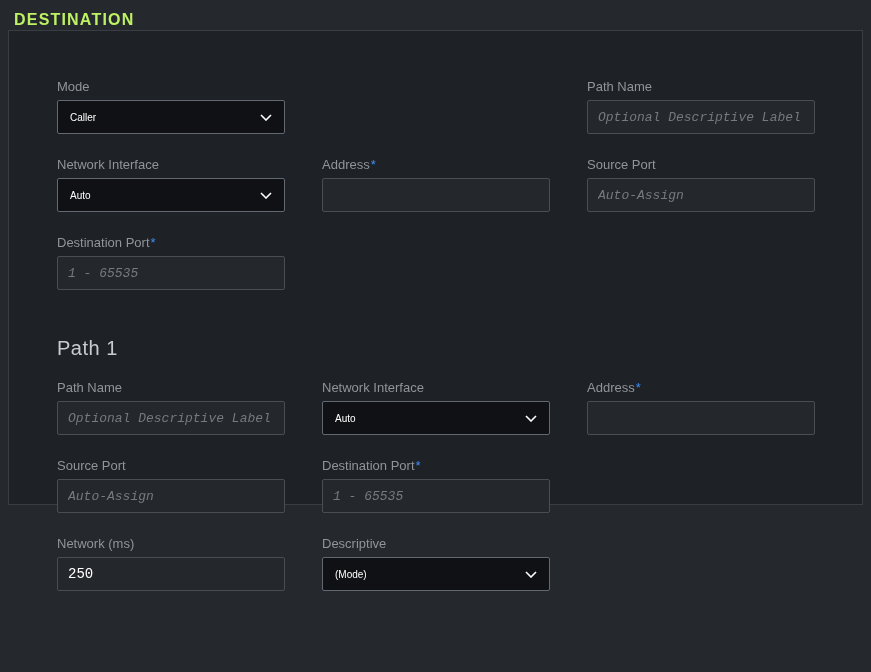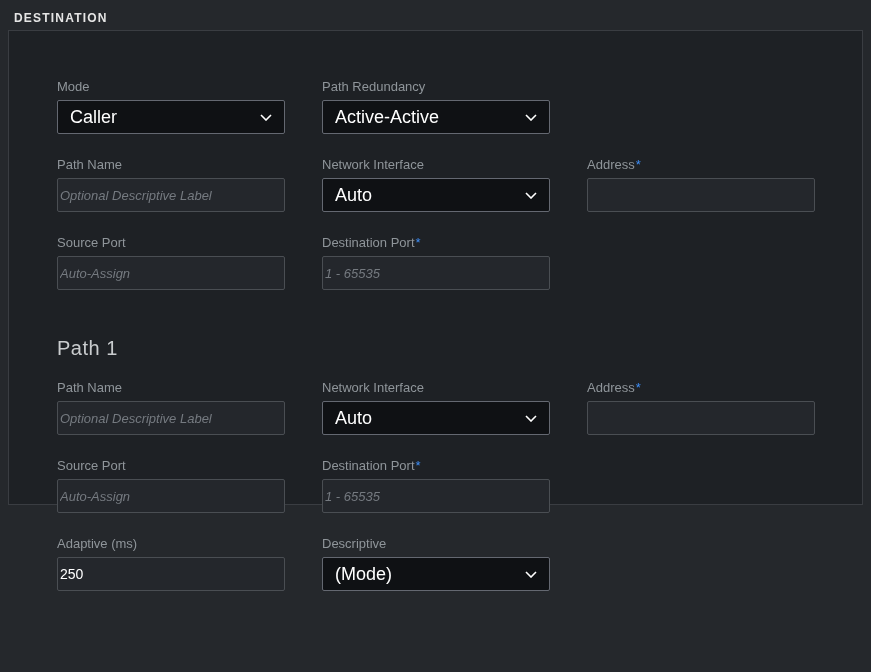--- a/index.html
+++ b/index.html
@@ -5,24 +5,24 @@
   * { box-sizing: border-box; margin: 0; padding: 0; }
   html, body {
     width: 871px; height: 672px;
     background: #25282c;
     font-family: "Liberation Sans", sans-serif;
     overflow: hidden;
   }
   .section-title {
     position: absolute;
     left: 14px; top: 11px;
-    font-size: 12px;
+    font-size: 16px;
     font-weight: 700;
     letter-spacing: 1.2px;
-    color: #e5e5e5;
+    color: #bef264;
     text-transform: uppercase;
   }
   .panel {
     position: absolute;
     left: 8px; top: 30px;
     width: 855px; height: 475px;
     background: #1e2125;
     border: 1px solid #3a3d42;
     padding: 48px 48px 48px 48px;
   }
@@ -54,37 +54,37 @@
     margin-left: 1px;
   }
   .text-input {
     width: 100%;
     height: 34px;
     background: #24272c;
     border: 1px solid #4a4e53;
     border-radius: 2px;
     color: #ffffff;
     font-size: 14px;
-    font-family: Liberation Sans, sans-serif;
-    padding: 0 2px;
+    font-family: Liberation Mono, monospace;
+    padding: 0 10px;
     outline: none;
   }
   .text-input::placeholder {
     font-style: italic;
     color: #757a80;
     font-size: 13px;
   }
   .select {
     width: 100%;
     height: 34px;
     background: #0f1114;
     border: 1px solid #646871;
     border-radius: 2px;
     color: #ffffff;
-    font-size: 18px;
+    font-size: 10px;
     padding: 0 12px;
     display: flex;
     align-items: center;
     justify-content: space-between;
     cursor: pointer;
   }
   .select .chevron { display: flex; align-items: center; }
   .checkbox-row {
     height: 34px;
     display: flex;
@@ -117,31 +117,20 @@
       <span class="field-label">Mode</span>
       <div class="select">
         <span>Caller</span>
         <span class="chevron">
           <svg width="12" height="7" viewBox="0 0 12 7">
               <polyline points="1,1 6,6 11,1" fill="none" stroke="#ffffff" stroke-width="1.6"></polyline>
             </svg>
         </span>
       </div>
     </div>
-    <div class="field-group">
-      <span class="field-label">Path Redundancy</span>
-      <div class="select">
-        <span>Active-Active</span>
-        <span class="chevron">
-          <svg width="12" height="7" viewBox="0 0 12 7">
-              <polyline points="1,1 6,6 11,1" fill="none" stroke="#ffffff" stroke-width="1.6"></polyline>
-            </svg>
-        </span>
-      </div>
-    </div>
     <div></div>
 
 
     <div class="field-group">
       <span class="field-label">Path Name</span>
       <input class="text-input" type="text" placeholder="Optional Descriptive Label" style="">
     </div>
     <div class="field-group">
       <span class="field-label">Network Interface</span>
       <div class="select">
@@ -204,21 +193,21 @@
       <span class="field-label">
         <span>Destination Port</span><span class="required">*</span>
       </span>
       <input class="text-input" type="text" placeholder="1 - 65535" style="">
     </div>
     <div class="field-group">
       <span class="spacer-label"></span>
     </div>
 
     <div class="field-group">
-      <span class="field-label">Adaptive (ms)</span>
+      <span class="field-label">Network (ms)</span>
       <input class="text-input" type="text" value="250" style="">
     </div>
     <div class="field-group">
       <span class="field-label">Descriptive</span>
       <div class="select">
         <span>(Mode)</span>
         <span class="chevron">
           <svg width="12" height="7" viewBox="0 0 12 7">
               <polyline points="1,1 6,6 11,1" fill="none" stroke="#ffffff" stroke-width="1.6"></polyline>
             </svg>

